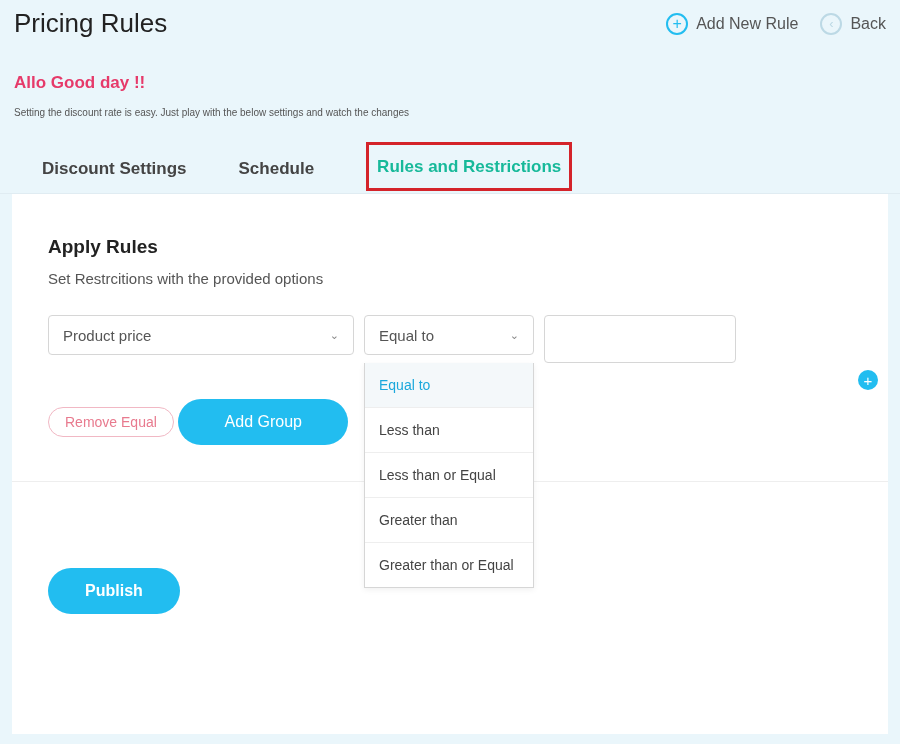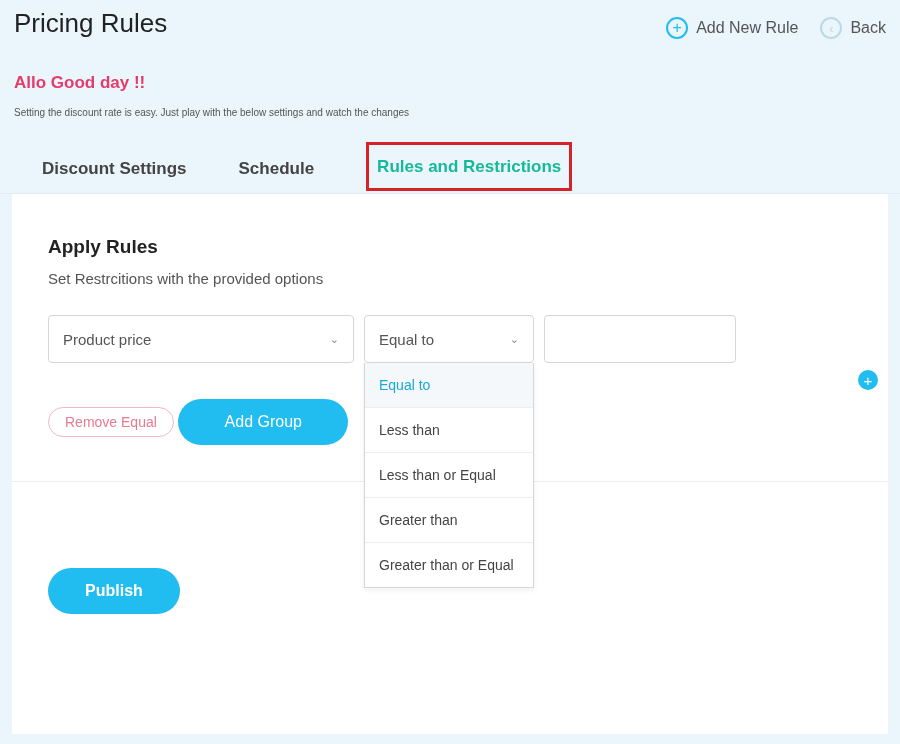--- a/index.html
+++ b/index.html
@@ -7,21 +7,21 @@
     font-family: -apple-system, BlinkMacSystemFont, "Segoe UI", Arial, sans-serif;
     background: #eaf6fb;
     width: 900px;
     height: 744px;
     overflow: hidden;
     color: #333;
   }
   .header {
     display: flex;
     justify-content: space-between;
-    align-items: flex-end;
+    align-items: center;
     padding: 8px 14px 6px 14px;
   }
   .page-title {
     font-size: 26px;
     font-weight: 400;
     color: #222;
   }
   .header-actions {
     display: flex;
     align-items: center;
@@ -111,21 +111,21 @@
   }
   .rule-row {
     display: flex;
     gap: 10px;
     position: relative;
   }
   .select-box {
     position: relative;
     border: 1px solid #d6d6d6;
     border-radius: 4px;
-    height: 48px;
+    height: 40px;
     display: flex;
     align-items: center;
     padding: 0 14px;
     background: #fff;
     font-size: 15px;
     color: #555;
     cursor: pointer;
   }
   .select-box .chev {
     margin-left: auto;

